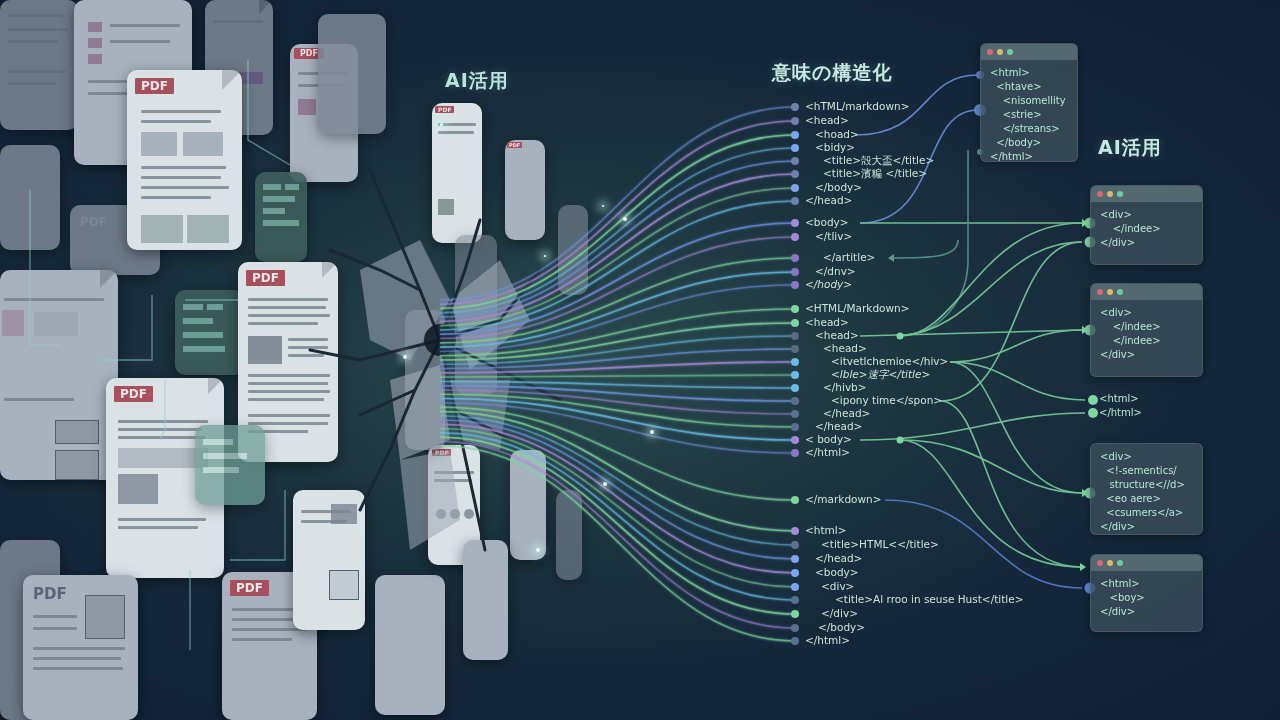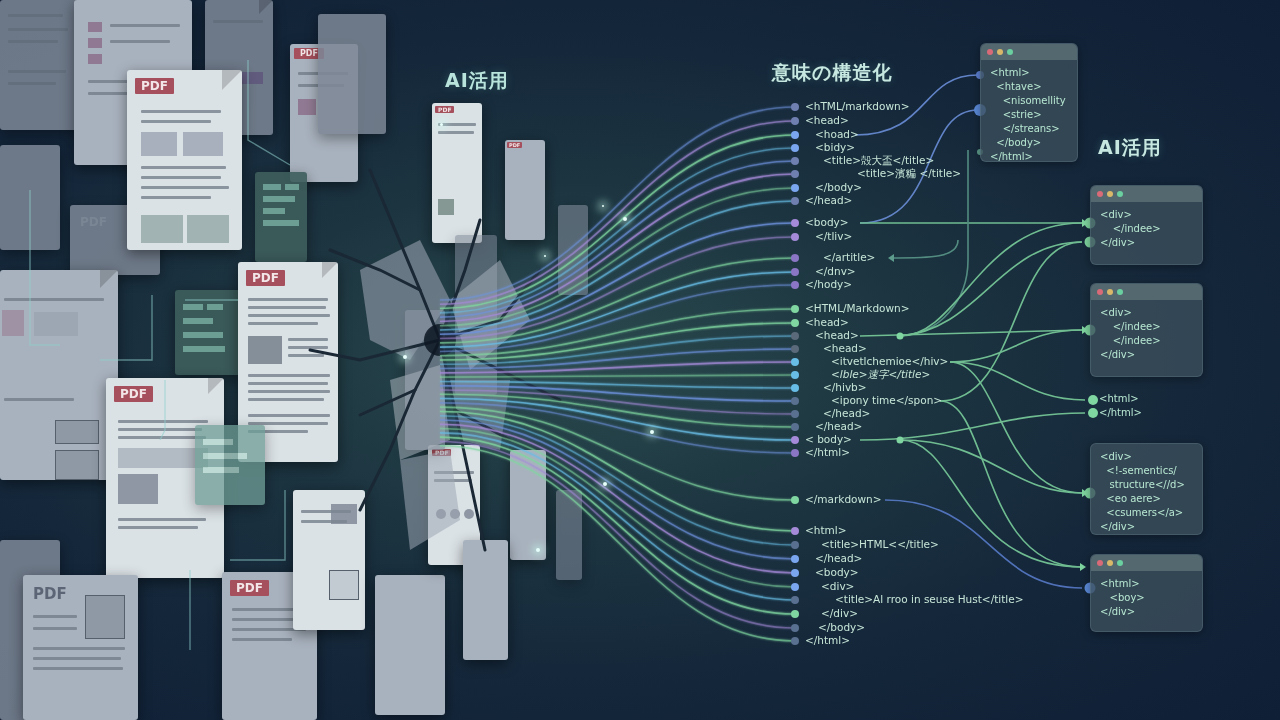--- a/index.html
+++ b/index.html
@@ -2,21 +2,21 @@
 <html><head>
 <meta charset="utf-8">
 <style>
   html,body{margin:0;padding:0;}
   body{width:1280px;height:720px;overflow:hidden;position:relative;
     background:radial-gradient(ellipse at 45% 50%, #2a4a4e 0%, #1c3440 35%, #14263a 65%, #0f1f36 100%);
     font-family:"DejaVu Sans","Liberation Sans",sans-serif;}
   #stage{position:absolute;left:0;top:0;width:1280px;height:720px;}
   .layer{position:absolute;left:0;top:0;width:1280px;height:720px;}
   
-  .doc{position:absolute;background:#c9d0d8;border-radius:3px;box-shadow:0 4px 14px rgba(0,0,0,.45);overflow:hidden;}
+  .doc{position:absolute;background:#c9d0d8;border-radius:10px;box-shadow:0 4px 14px rgba(0,0,0,.45);overflow:hidden;}
   .doc.dim{background:#7d8796;opacity:.85;}
   .doc.mid{background:#a8b2be;}
   .doc.bright{background:#dbe2e6;}
   .doc.teal{background:#3e5e5c;opacity:.9;}
   .doc .fold{position:absolute;right:0;top:0;width:0;height:0;border-left:14px solid rgba(0,0,0,.18);border-bottom:14px solid transparent;}
   .doc .pdf-badge{position:absolute;left:8px;top:8px;background:#a5505c;color:#f2e6e8;font-family:"DejaVu Sans",sans-serif;font-weight:bold;padding:1px 6px;border-radius:1px;}
   .doc .pdf-plain{position:absolute;left:10px;top:10px;color:#5b6575;font-weight:bold;}
   .doc .line{position:absolute;height:3px;background:#6f7986;opacity:.75;border-radius:1px;}
   .doc .block{position:absolute;background:#7b8592;opacity:.8;}
   .doc .tealbar{position:absolute;height:6px;background:#7fb7a9;opacity:.85;}
@@ -340,35 +340,35 @@
       <div class="code-line" style="left: 805px; top: 100px;">&lt;hTML/markdown&gt;</div>
       <div class="dot" style="left: 795px; top: 121px; background: rgb(111, 127, 176);"></div>
       <div class="code-line" style="left: 805px; top: 114px;">&lt;head&gt;</div>
       <div class="dot" style="left: 795px; top: 135px; background: rgb(122, 166, 240);"></div>
       <div class="code-line" style="left: 815px; top: 128px;">&lt;hoad&gt;</div>
       <div class="dot" style="left: 795px; top: 148px; background: rgb(122, 166, 240);"></div>
       <div class="code-line" style="left: 815px; top: 141px;">&lt;bidy&gt;</div>
       <div class="dot" style="left: 795px; top: 161px; background: rgb(111, 127, 176);"></div>
       <div class="code-line" style="left: 823px; top: 154px;">&lt;title&gt;殻大盃&lt;/title&gt;</div>
       <div class="dot" style="left: 795px; top: 174px; background: rgb(111, 127, 176);"></div>
-      <div class="code-line" style="left: 857px; top: 167px;">&lt;title&gt;濱糄 &lt;/title&gt;</div>
+      <div class="code-line" style="left: 823px; top: 167px;">&lt;title&gt;濱糄 &lt;/title&gt;</div>
       <div class="dot" style="left: 795px; top: 188px; background: rgb(122, 166, 240);"></div>
       <div class="code-line" style="left: 815px; top: 181px;">&lt;/body&gt;</div>
       <div class="dot" style="left: 795px; top: 201px; background: rgb(111, 127, 176);"></div>
       <div class="code-line" style="left: 805px; top: 194px;">&lt;/head&gt;</div>
       <div class="dot" style="left: 795px; top: 223px; background: rgb(164, 138, 216);"></div>
       <div class="code-line" style="left: 805px; top: 216px;">&lt;body&gt;</div>
       <div class="dot" style="left: 795px; top: 237px; background: rgb(164, 138, 216);"></div>
       <div class="code-line" style="left: 815px; top: 230px;">&lt;/tliv&gt;</div>
       <div class="dot" style="left: 795px; top: 258px; background: rgb(138, 118, 196);"></div>
       <div class="code-line" style="left: 823px; top: 251px;">&lt;/artitle&gt;</div>
       <div class="dot" style="left: 795px; top: 272px; background: rgb(138, 118, 196);"></div>
       <div class="code-line" style="left: 815px; top: 265px;">&lt;/dnv&gt;</div>
       <div class="dot" style="left: 795px; top: 285px; background: rgb(138, 118, 196);"></div>
-      <div class="code-line" style="left: 805px; top: 278px;">&lt;/hody&gt;</div>
+      <div class="code-line" style="left: 805px; top: 278px; font-style: italic;">&lt;/hody&gt;</div>
       <div class="dot" style="left: 795px; top: 309px; background: rgb(127, 214, 160);"></div>
       <div class="code-line" style="left: 805px; top: 302px;">&lt;HTML/Markdown&gt;</div>
       <div class="dot" style="left: 795px; top: 323px; background: rgb(127, 214, 160);"></div>
       <div class="code-line" style="left: 805px; top: 316px;">&lt;head&gt;</div>
       <div class="dot" style="left: 795px; top: 336px; background: rgb(90, 106, 122);"></div>
       <div class="code-line" style="left: 815px; top: 329px;">&lt;head&gt;</div>
       <div class="dot" style="left: 795px; top: 349px; background: rgb(90, 106, 122);"></div>
       <div class="code-line" style="left: 823px; top: 342px;">&lt;head&gt;</div>
       <div class="dot" style="left: 795px; top: 362px; background: rgb(104, 189, 230);"></div>
       <div class="code-line" style="left: 831px; top: 355px;">&lt;itvetlchemioe&lt;/hiv&gt;</div>

